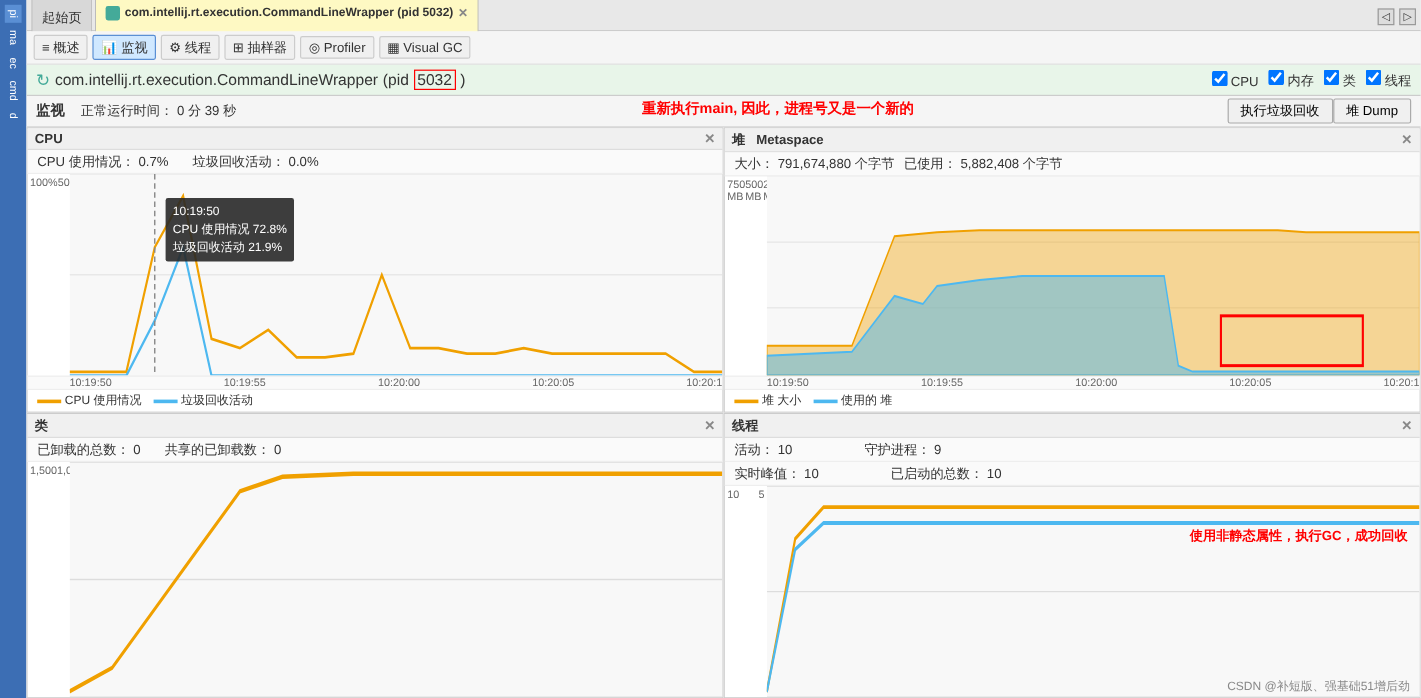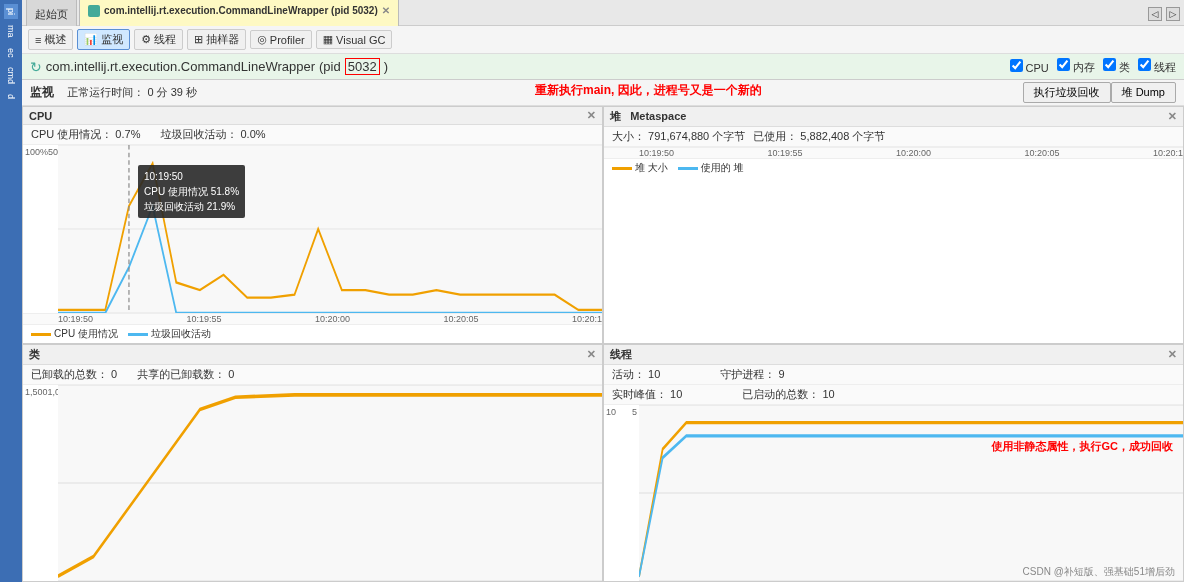--- a/index.html
+++ b/index.html
@@ -205,21 +205,21 @@
 
               <polyline points="0,110 40,110 60,80 80,40 100,110 120,110 140,110 160,110 180,110 200,110 220,110 240,110 260,110 280,110 300,110 320,110 340,110 360,110 380,110 400,110 420,110 440,110 460,110" fill="none" stroke="#4db8f0" stroke-width="1.5"></polyline>
 
               <line x1="60" y1="0" x2="60" y2="110" stroke="#888" stroke-width="1" stroke-dasharray="3,2"></line>
             </svg>
             
             <div class="tooltip-box">
               <div>10:19:50</div>
               <div>
                 <span>CPU 使用情况</span>
-                <span>51.8%</span>
+                <span>72.8%</span>
               </div>
               <div>
                 <span>垃圾回收活动</span>
                 <span>21.9%</span>
               </div>
             </div>
           </div>
         </div>
         <div class="x-axis">
           <span>10:19:50</span>
@@ -254,20 +254,43 @@
             <span>
               <span>大小：</span>
               <span>791,674,880 个字节</span>
             </span>
             <span>
               <span>已使用：</span>
               <span>5,882,408 个字节</span>
             </span>
           </div>
         </div>
+        <div class="chart-body" style="height:100px;">
+          <div class="y-axis">
+            <span>750 MB</span>
+            <span>500 MB</span>
+            <span>250 MB</span>
+            <span>0 MB</span>
+          </div>
+          <div class="chart-content">
+            <svg class="chart-svg" viewBox="0 0 460 100" preserveAspectRatio="none">
+              <rect width="460" height="100" fill="#f8f8f8"></rect>
+              <line x1="0" y1="0" x2="460" y2="0" stroke="#ddd" stroke-width="0.5"></line>
+              <line x1="0" y1="33" x2="460" y2="33" stroke="#ddd" stroke-width="0.5"></line>
+              <line x1="0" y1="66" x2="460" y2="66" stroke="#ddd" stroke-width="0.5"></line>
+              <line x1="0" y1="100" x2="460" y2="100" stroke="#ddd" stroke-width="0.5"></line>
+
+              <polygon points="0,100 0,85 60,85 90,30 120,28 150,27 200,27 230,27 260,27 300,27 320,27 330,27 340,27 350,27 360,27 380,28 400,28 420,28 440,28 460,28 460,100" fill="rgba(240,160,0,0.4)" stroke="#f0a000" stroke-width="1"></polygon>
+
+              <polygon points="0,100 0,90 60,88 90,60 100,62 110,64 120,55 150,52 180,50 200,50 230,50 260,50 280,50 290,95 300,98 310,98 320,98 330,98 340,98 360,98 380,98 400,98 420,98 440,98 460,98 460,100" fill="rgba(77,184,240,0.5)" stroke="#4db8f0" stroke-width="1"></polygon>
+
+              <rect x="320" y="70" width="100" height="25" fill="none" stroke="red" stroke-width="1.5"></rect>
+            </svg>
+          </div>
+        </div>
         <div class="x-axis">
           <span>10:19:50</span>
           <span>10:19:55</span>
           <span>10:20:00</span>
           <span>10:20:05</span>
           <span>10:20:1</span>
         </div>
         <div class="chart-legend">
           <div class="legend-item">
             <span class="legend-color" style="background:#f0a000;"></span>

